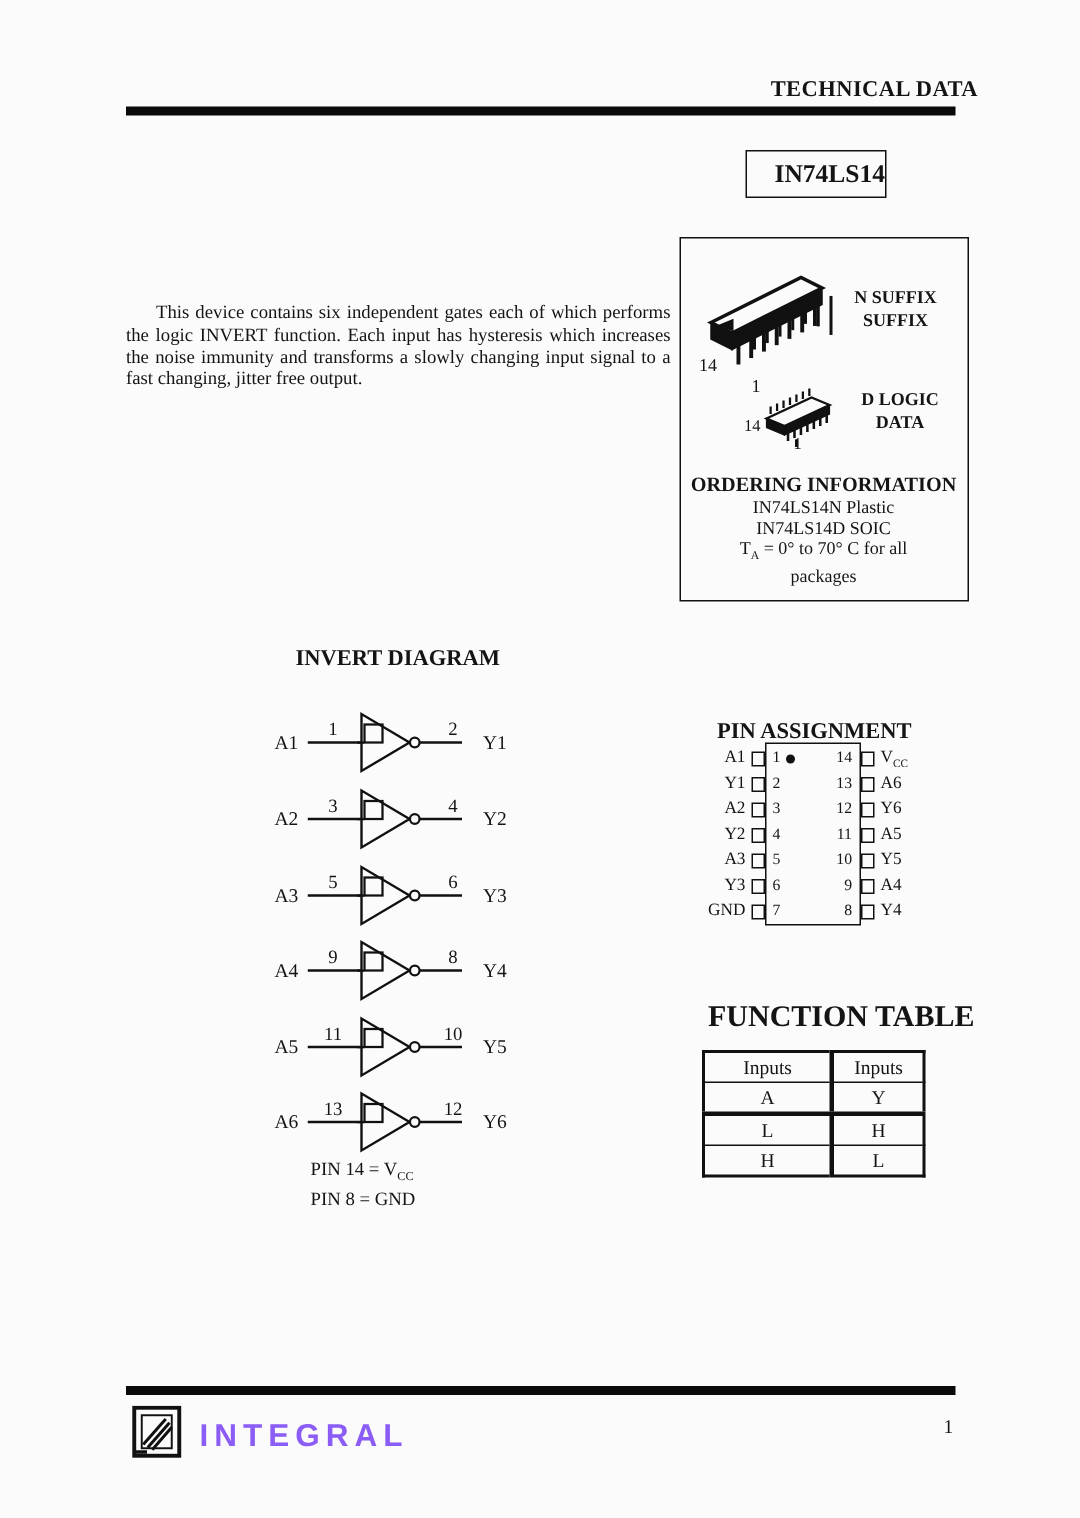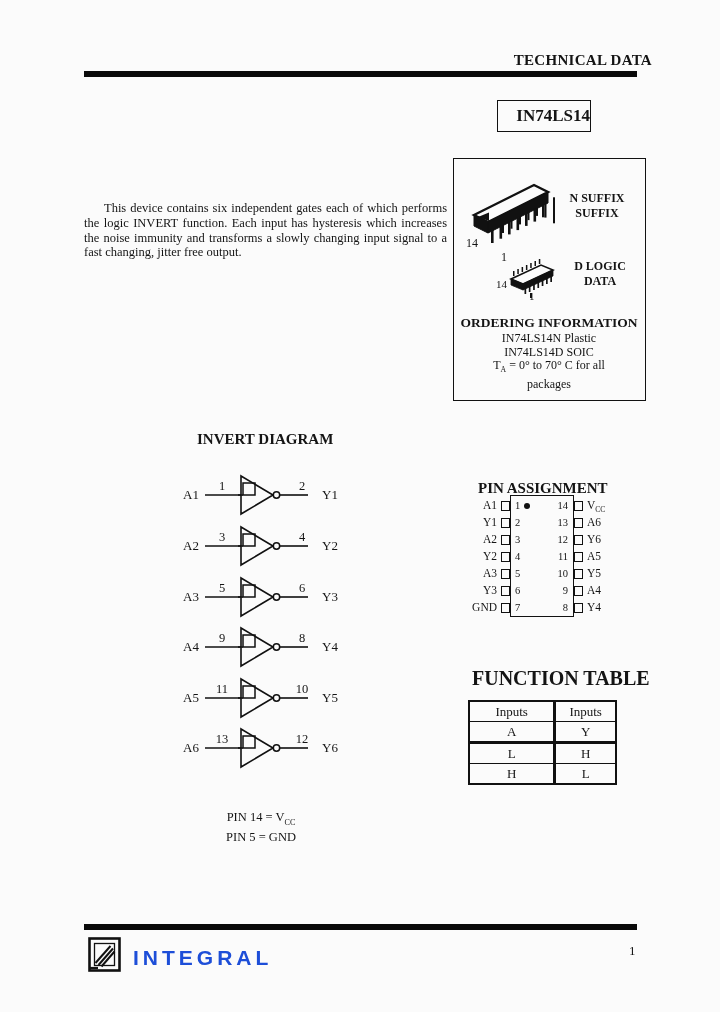--- a/index.html
+++ b/index.html
@@ -20,21 +20,21 @@
   .n-suffix{left:560px;top:191px;width:74px;}
   .d-suffix{left:566px;top:259px;width:68px;}
   .pkg-pin{font-size:12px;}
   .ord{left:457px;top:316px;width:184px;text-align:center;font-size:12px;line-height:13.8px;}
   .ord .ord-head{font-weight:bold;font-size:13.5px;margin-bottom:2px;}
   sub{font-size:.65em;}
   
   .ld-head{left:197px;top:431px;font-weight:bold;font-size:15px;}
   .g-lbl{font-size:13px;}
   .gate-svg{width:115px;height:60px;}
-  .note{left:207px;top:810px;width:108px;text-align:center;font-size:12.5px;line-height:15px;}
+  .note{left:207px;top:772px;width:108px;text-align:left;font-size:12.5px;line-height:15px;}
   
   .pa-head{left:478px;top:480px;font-weight:bold;font-size:15px;}
   .chip-body{left:510px;top:495px;width:64px;height:122px;border:1.6px solid #111;box-sizing:border-box;background:#fbfbfb;}
   .pa-lbl-l{width:69px;text-align:right;font-size:11.5px;left:428px;}
   .pa-lbl-r{left:587px;font-size:11.5px;}
   .pa-num{font-size:10.5px;}
   .pa-num-l{left:515px;}
   .pa-num-r{left:538px;width:30px;text-align:right;}
   .pa-sq{width:7px;height:8px;border:1.5px solid #111;background:#fbfbfb;}
   .pa-sq-l{left:501px;}
@@ -45,21 +45,21 @@
   table.ftable{position:absolute;left:468px;top:700px;border-collapse:collapse;width:149px;
                font-size:13px;text-align:center;}
   table.ftable td{border:1.5px solid #111;height:19px;padding:0;}
   table.ftable td.colA{width:86px;}
   table.ftable td.colB{width:60px;border-left:3px solid #111;}
   table.ftable{border:2px solid #111;}
   table.ftable tr.thick td{border-bottom:3px solid #111;}
   
   .frule{left:84px;top:924px;width:553px;height:6px;}
   .brand{left:133px;top:946px;font-family:"Liberation Sans",sans-serif;font-weight:800;
-         font-size:21px;letter-spacing:4px;color:#1d4ed8;}
+         font-size:21px;letter-spacing:4px;color:#8b5cf6;}
   .pageno{left:629px;top:943px;font-size:13px;}
 </style>
 </head>
 <body>
 
 <div class="page">
 
   <div class="abs tech-data">TECHNICAL DATA</div>
   <div class="abs rule hrule"></div>
   <div class="abs pn-box">
@@ -219,21 +219,21 @@
     <line x1="33" y1="30" x2="38" y2="30" stroke="#111" stroke-width="1.5"></line>
     <circle cx="71.5" cy="30" r="3.2" fill="#fbfbfb" stroke="#111" stroke-width="1.5"></circle>
     <line x1="75" y1="30" x2="103" y2="30" stroke="#111" stroke-width="1.6"></line>
     <text x="17" y="25" text-anchor="middle" font-size="12.5" fill="#141414">13</text>
     <text x="97" y="25" text-anchor="middle" font-size="12.5" fill="#141414">12</text>
   </svg>
   <span class="abs g-lbl" style="left:322px;top:740px">Y6</span>
 
   <div class="abs note">
     <div><span>PIN 14 = V</span><sub>CC</sub></div>
-    <div>PIN 5 = GND</div>
+    <div>PIN 8 = GND</div>
   </div>
 
   <div class="abs pa-head">PIN ASSIGNMENT</div>
   <div class="abs chip-body"></div>
   <div class="abs pin1-dot"></div>
 
   <span class="abs pa-lbl-l" style="top:499px">A1</span>
   <span class="abs pa-sq pa-sq-l" style="top:501px"></span>
   <span class="abs pa-num pa-num-l" style="top:500px">1</span>
   <span class="abs pa-num pa-num-r" style="top:500px">14</span>

